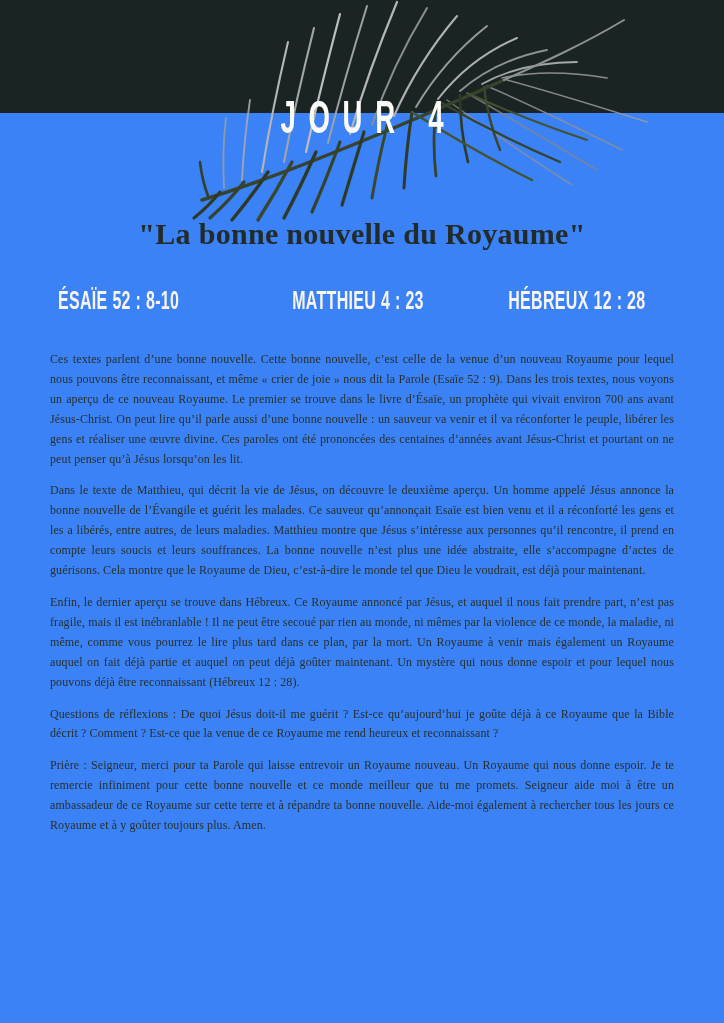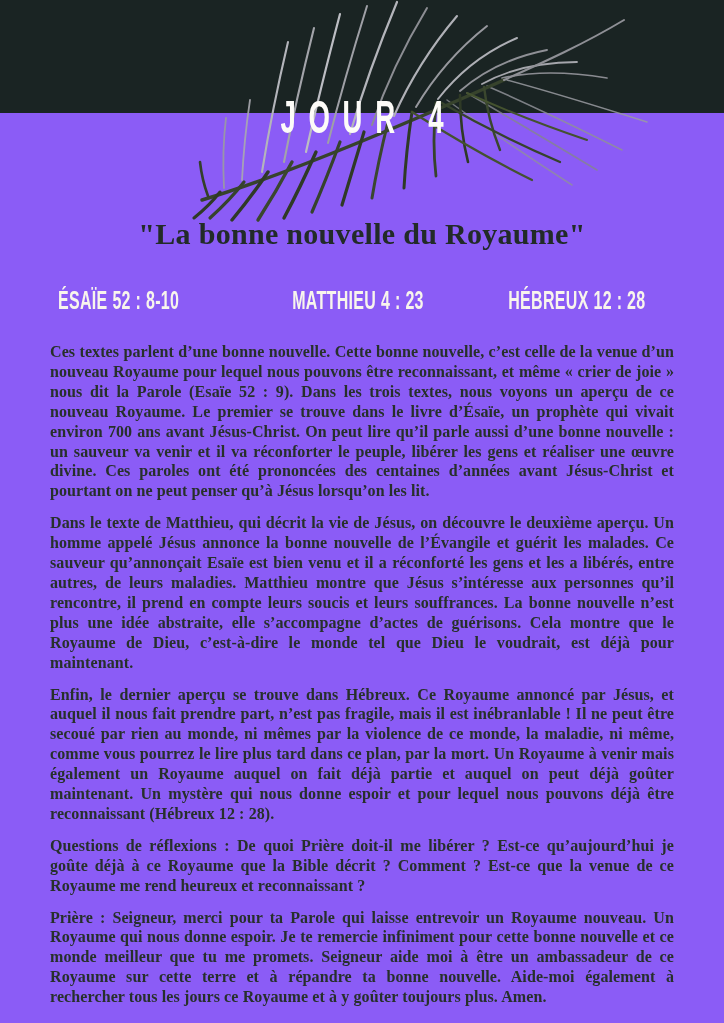--- a/index.html
+++ b/index.html
@@ -1,20 +1,20 @@
 <!DOCTYPE html>
 <html><head>
 <meta charset="utf-8">
 <style>
   html,body{margin:0;padding:0;background:#9e9479;}
   .page{
     position:relative;
     width:724px;height:1023px;
     margin:0 auto;
-    background:#8b5cf6;
+    background:#3b82f6;
     overflow:hidden;
     font-family:"Liberation Serif", serif;
   }
   .hero{
     position:absolute;top:0;left:0;width:724px;height:113px;
     background:#1a2423;
   }
   .palm{
     position:absolute;top:0;left:192px;width:470px;height:225px;
     pointer-events:none;
@@ -53,24 +53,24 @@
   }
   .ref{position:absolute;top:0;letter-spacing:0.02em;}
   .ref-left{left:58px;transform:scaleX(0.64);transform-origin:0 50%;}
   .ref-center{left:50%;transform:translateX(-50%) scaleX(0.64);transform-origin:50% 50%;}
   .ref-right{right:70px;transform:scaleX(0.64);transform-origin:100% 50%;}
   .body-text{
     position:absolute;top:342px;left:50px;width:624px;
     color:#27302b;
   }
   .body-text p{
-    margin:0 0 12px 0;
+    margin:8px 0 12px 0;
     font-family:"Liberation Serif", serif;
-    font-weight:bold;
-    font-size:16px;
+    font-weight:normal;
+    font-size:12px;
     line-height:19.9px;
     text-align:justify;
     letter-spacing:0.1px;
   }
 </style>
 </head>
 <body>
 
 <div class="page">
 
@@ -129,17 +129,17 @@
   <div class="refs">
     <span class="ref ref-left">ÉSAÏE 52 : 8-10</span>
     <span class="ref ref-center">MATTHIEU 4 : 23</span>
     <span class="ref ref-right">HÉBREUX 12 : 28</span>
   </div>
 
   <div class="body-text">
     <p>Ces textes parlent d’une bonne nouvelle. Cette bonne nouvelle, c’est celle de la venue d’un nouveau Royaume pour lequel nous pouvons être reconnaissant, et même « crier de joie » nous dit la Parole (Esaïe 52 : 9). Dans les trois textes, nous voyons un aperçu de ce nouveau Royaume. Le premier se trouve dans le livre d’Ésaïe, un prophète qui vivait environ 700 ans avant Jésus-Christ. On peut lire qu’il parle aussi d’une bonne nouvelle : un sauveur va venir et il va réconforter le peuple, libérer les gens et réaliser une œuvre divine. Ces paroles ont été prononcées des centaines d’années avant Jésus-Christ et pourtant on ne peut penser qu’à Jésus lorsqu’on les lit.</p>
     <p>Dans le texte de Matthieu, qui décrit la vie de Jésus, on découvre le deuxième aperçu. Un homme appelé Jésus annonce la bonne nouvelle de l’Évangile et guérit les malades. Ce sauveur qu’annonçait Esaïe est bien venu et il a réconforté les gens et les a libérés, entre autres, de leurs maladies. Matthieu montre que Jésus s’intéresse aux personnes qu’il rencontre, il prend en compte leurs soucis et leurs souffrances. La bonne nouvelle n’est plus une idée abstraite, elle s’accompagne d’actes de guérisons. Cela montre que le Royaume de Dieu, c’est-à-dire le monde tel que Dieu le voudrait, est déjà pour maintenant.</p>
     <p>Enfin, le dernier aperçu se trouve dans Hébreux. Ce Royaume annoncé par Jésus, et auquel il nous fait prendre part, n’est pas fragile, mais il est inébranlable ! Il ne peut être secoué par rien au monde, ni mêmes par la violence de ce monde, la maladie, ni même, comme vous pourrez le lire plus tard dans ce plan, par la mort. Un Royaume à venir mais également un Royaume auquel on fait déjà partie et auquel on peut déjà goûter maintenant. Un mystère qui nous donne espoir et pour lequel nous pouvons déjà être reconnaissant (Hébreux 12 : 28).</p>
-    <p>Questions de réflexions : De quoi Prière doit-il me libérer ? Est-ce qu’aujourd’hui je goûte déjà à ce Royaume que la Bible décrit ? Comment ? Est-ce que la venue de ce Royaume me rend heureux et reconnaissant ?</p>
+    <p>Questions de réflexions : De quoi Jésus doit-il me guérit ? Est-ce qu’aujourd’hui je goûte déjà à ce Royaume que la Bible décrit ? Comment ? Est-ce que la venue de ce Royaume me rend heureux et reconnaissant ?</p>
     <p>Prière : Seigneur, merci pour ta Parole qui laisse entrevoir un Royaume nouveau. Un Royaume qui nous donne espoir. Je te remercie infiniment pour cette bonne nouvelle et ce monde meilleur que tu me promets. Seigneur aide moi à être un ambassadeur de ce Royaume sur cette terre et à répandre ta bonne nouvelle. Aide-moi également à rechercher tous les jours ce Royaume et à y goûter toujours plus. Amen.</p>
   </div>
 
 </div>
 
 </body></html>

